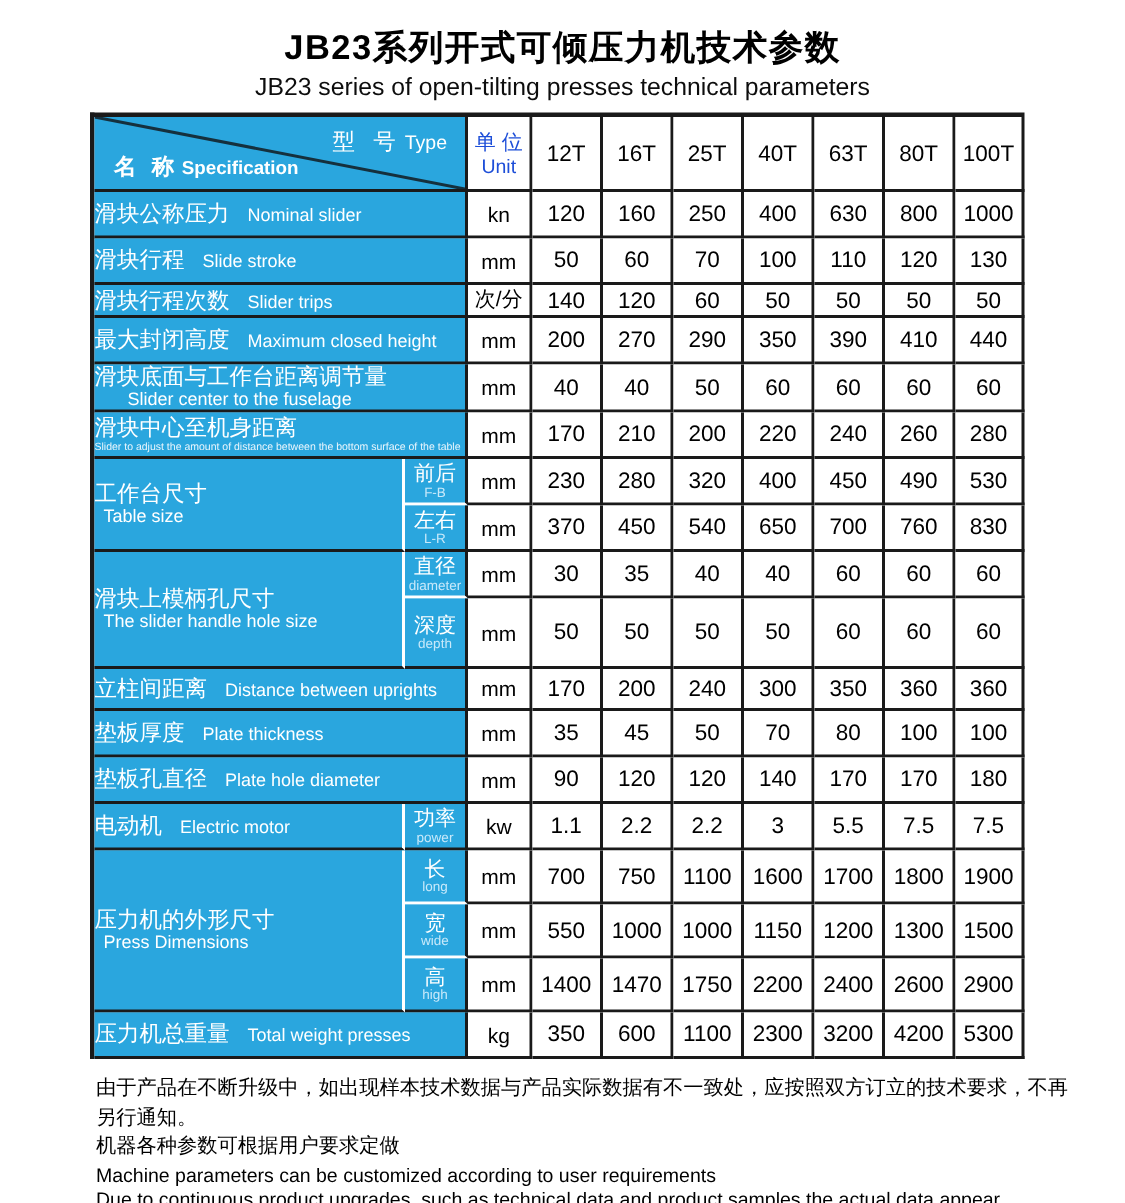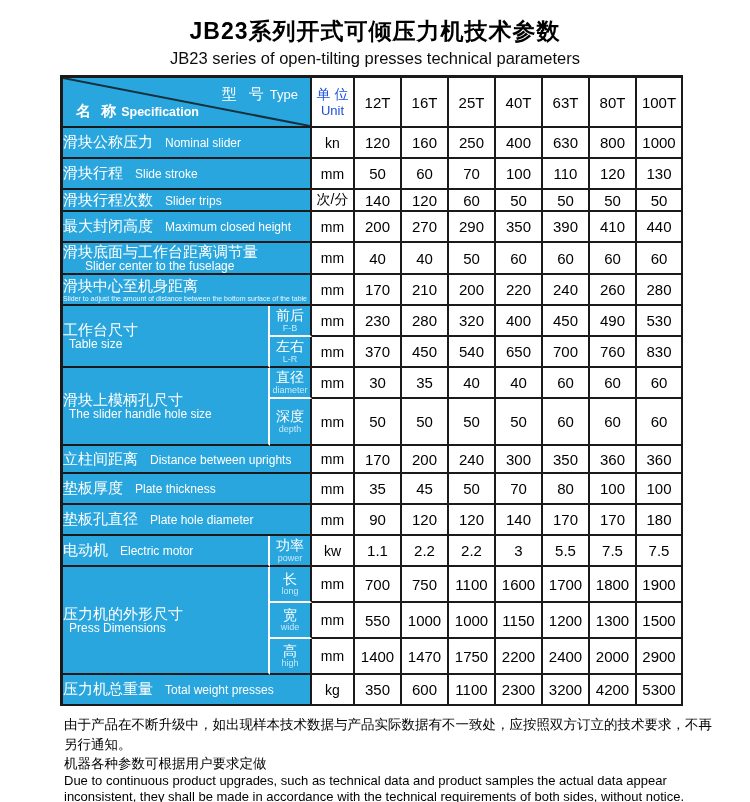--- a/index.html
+++ b/index.html
@@ -326,36 +326,37 @@
           <td class="sub">
             <div class="szh">高</div>
             <div class="sen">high</div>
           </td>
           <td class="unit">mm</td>
           <td class="val">1400</td>
           <td class="val">1470</td>
           <td class="val">1750</td>
           <td class="val">2200</td>
           <td class="val">2400</td>
-          <td class="val">2000</td>
+          <td class="val">2600</td>
           <td class="val">2900</td>
         </tr>
         <tr style="height: 31px;">
           <td class="lbl" colspan="2"><span>压力机总重量</span><span class="en">Total weight presses</span></td>
           <td class="unit">kg</td>
           <td class="val">350</td>
           <td class="val">600</td>
           <td class="val">1100</td>
           <td class="val">2300</td>
           <td class="val">3200</td>
           <td class="val">4200</td>
           <td class="val">5300</td>
         </tr>
       </tbody>
   </table>
 
   <div class="footer">
     <div class="f-zh">由于产品在不断升级中，如出现样本技术数据与产品实际数据有不一致处，应按照双方订立的技术要求，不再另行通知。</div>
     <div class="f-zh">机器各种参数可根据用户要求定做</div>
+    <div class="f-en first">Machine parameters can be customized according to user requirements</div>
     <div class="f-en">Due to continuous product upgrades, such as technical data and product samples the actual data appear inconsistent, they shall be made in accordance with the technical requirements of both sides, without notice.</div>
   </div>
 
 </div>
 
 </body></html>

